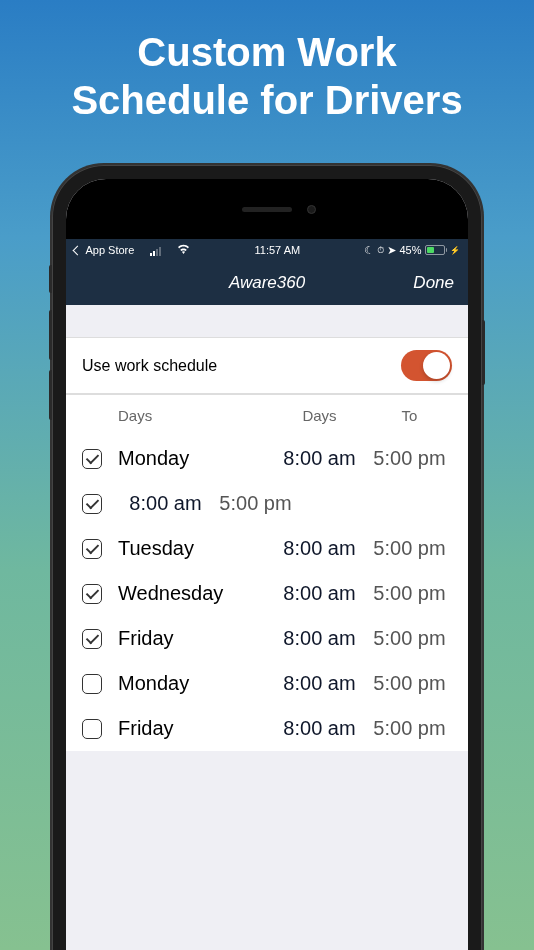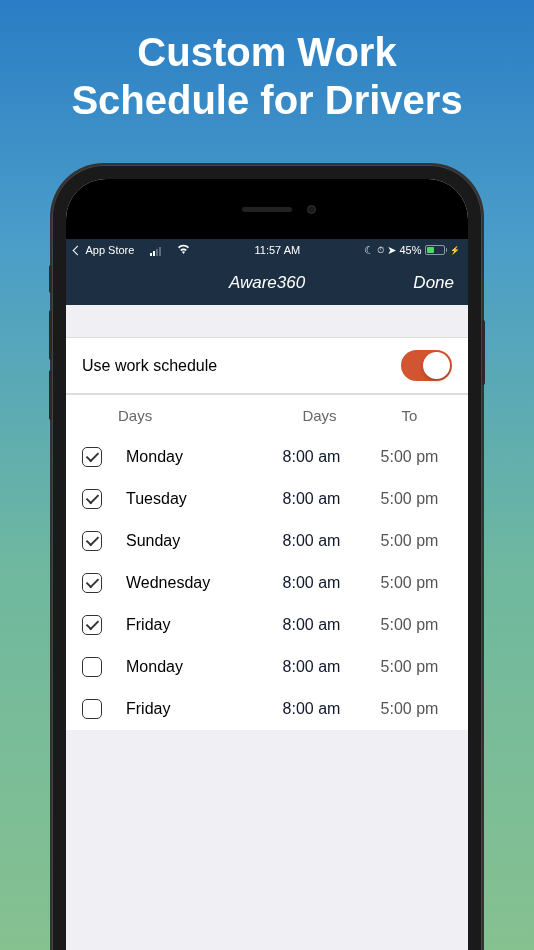--- a/index.html
+++ b/index.html
@@ -284,23 +284,22 @@
     
     .col-to {
       width: 85px;
       text-align: center;
     }
     
     .schedule-row {
       display: flex;
       align-items: center;
       padding: 11px 16px;
-      font-size: 16px;
+      font-size: 20px;
       color: #000;
-      gap: 8px;
     }
     
     .checkbox {
       width: 20px;
       height: 20px;
       border: 1.5px solid #333;
       border-radius: 5px;
       display: flex;
       align-items: center;
       justify-content: center;
@@ -410,29 +409,28 @@
                 <div class="checkbox checked"></div>
               </div>
               <div class="col-day">Monday</div>
               <div class="col-from-val">8:00 am</div>
               <div class="col-to-val">5:00 pm</div>
             </div>
             <div class="schedule-row">
               <div class="col-check">
                 <div class="checkbox checked"></div>
               </div>
+              <div class="col-from-val">8:00 am</div>
+              <div class="col-to-val">5:00 pm</div>
+            </div>
+            <div class="schedule-row">
+              <div class="col-check">
+                <div class="checkbox checked"></div>
+              </div>
               <div class="col-day">Tuesday</div>
-              <div class="col-from-val">8:00 am</div>
-              <div class="col-to-val">5:00 pm</div>
-            </div>
-            <div class="schedule-row">
-              <div class="col-check">
-                <div class="checkbox checked"></div>
-              </div>
-              <div class="col-day">Sunday</div>
               <div class="col-from-val">8:00 am</div>
               <div class="col-to-val">5:00 pm</div>
             </div>
             <div class="schedule-row">
               <div class="col-check">
                 <div class="checkbox checked"></div>
               </div>
               <div class="col-day">Wednesday</div>
               <div class="col-from-val">8:00 am</div>
               <div class="col-to-val">5:00 pm</div>

